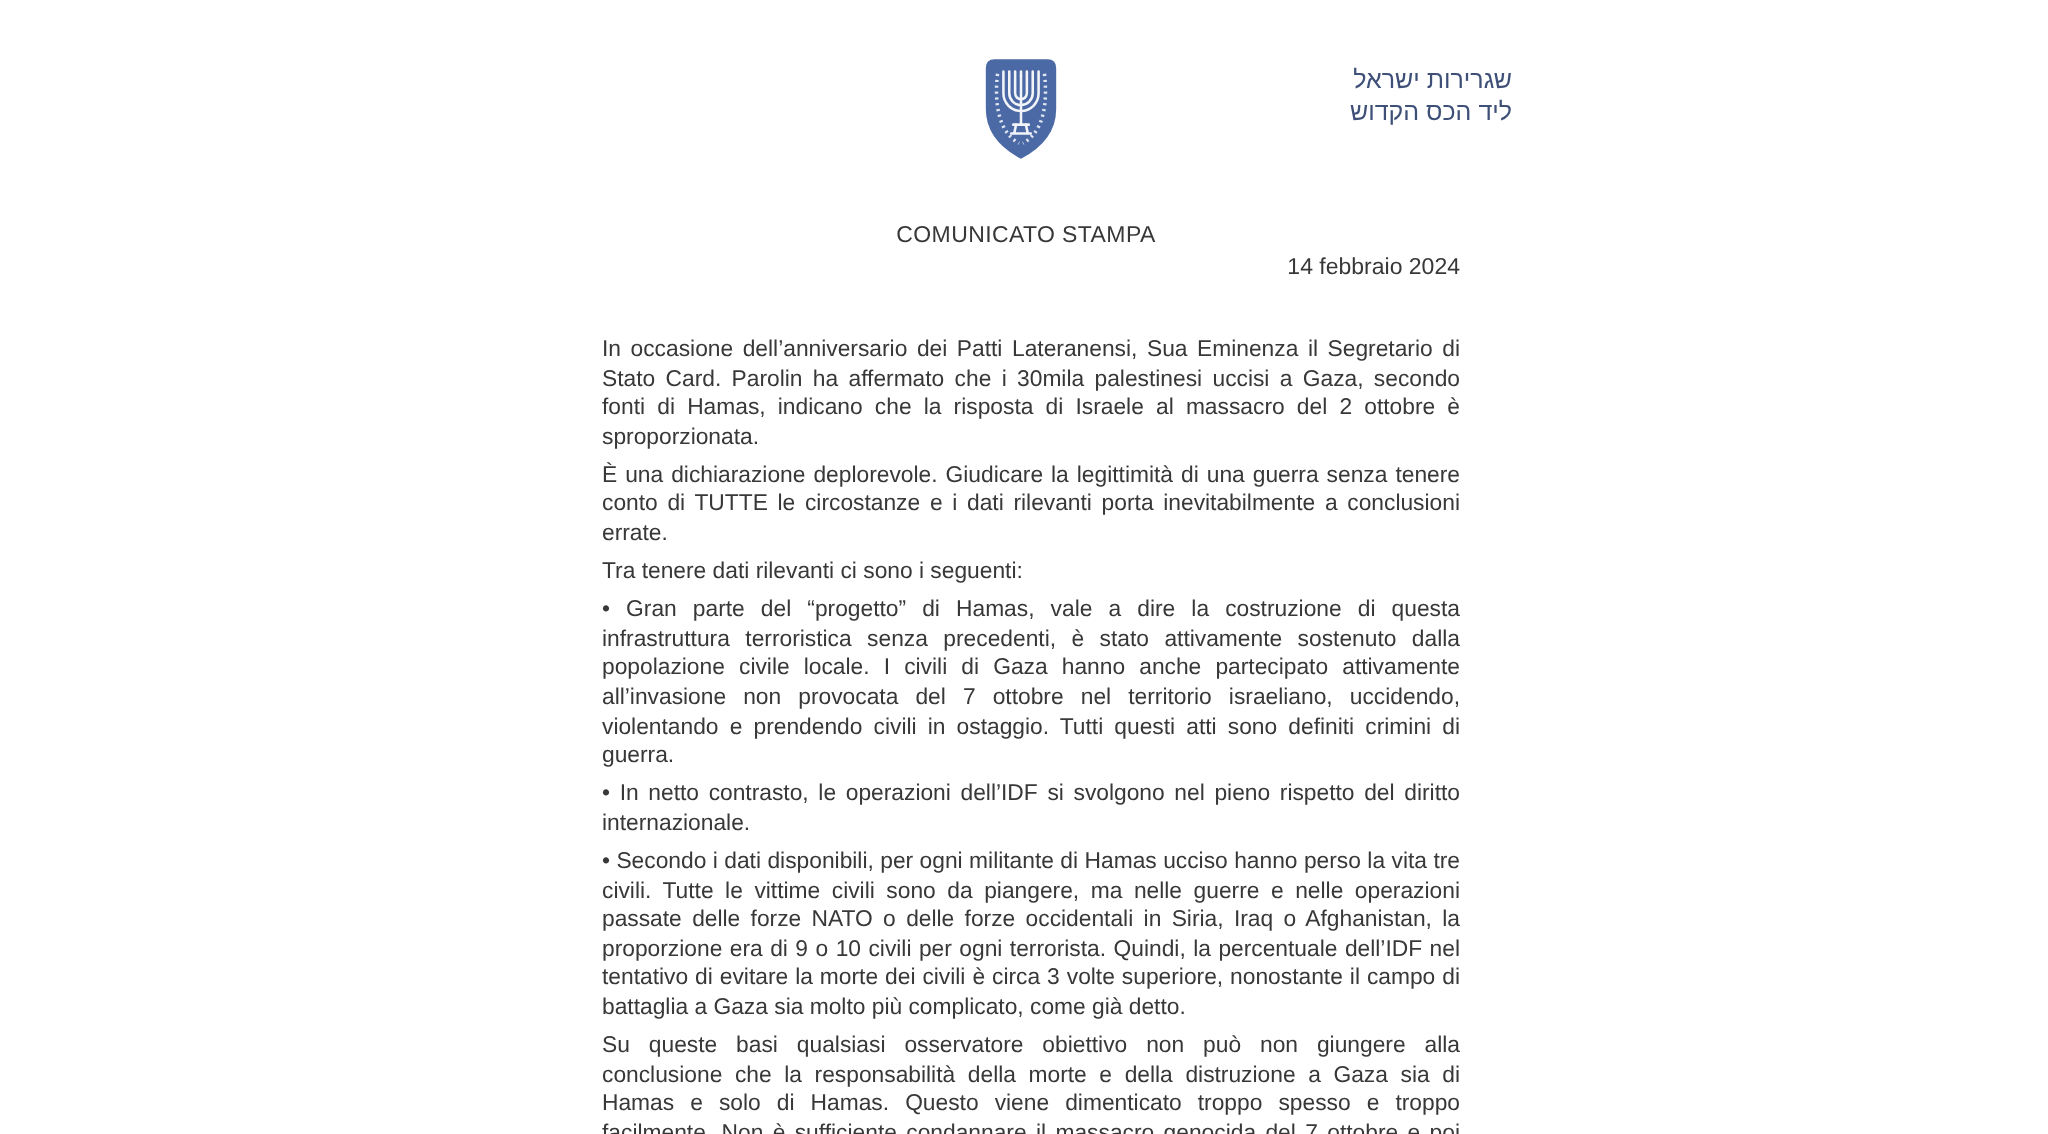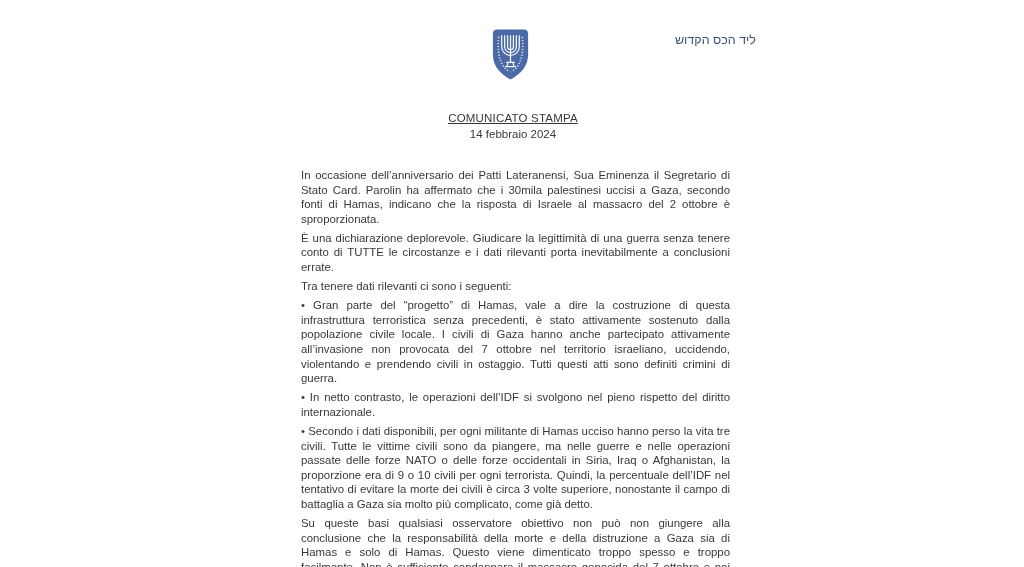--- a/index.html
+++ b/index.html
@@ -58,22 +58,22 @@
   .title-block {
     position: absolute;
     left: 296px;
     top: 111px;
     width: 434px;
     text-align: center;
     color: var(--body-color, #383838);
     font-size: 11.5px;
     line-height: 15px;
   }
-  .title-heading { text-decoration: underline; letter-spacing: 0.2px; }
-  .title-date { margin-top: 1px; }
+  .title-heading { letter-spacing: 0.2px; }
+  .title-date { margin-top: 1px; text-align: right; }
   .body-col {
     position: absolute;
     left: 301px;
     top: 168px;
     width: 429px;
     color: var(--body-color, #383838);
     font-size: 11.4px;
     line-height: 14.6px;
     text-align: justify;
   }
@@ -97,20 +97,21 @@
         <path d="M16 11.5 L16 20 A6 6 0 0 0 28 20 L28 11.5"></path>
         <path d="M19 11.5 L19 20 A3 3 0 0 0 25 20 L25 11.5"></path>
         <path d="M13 8.8 V11 M16 8.8 V11 M19 8.8 V11 M22 8.8 V11 M25 8.8 V11 M28 8.8 V11 M31 8.8 V11"></path>
         <line x1="18" y1="36" x2="26" y2="36"></line>
         <path d="M17 40.5 L27 40.5 M19.5 36 L18.5 40.5 M24.5 36 L25.5 40.5"></path>
       </g>
     </svg>
   </div>
 
   <div class="hebrew-block">
+    <div>שגרירות ישראל</div>
     <div>ליד הכס הקדוש</div>
   </div>
 
   <div class="title-block">
     <div class="title-heading">COMUNICATO STAMPA</div>
     <div class="title-date">14 febbraio 2024</div>
   </div>
 
   <div class="body-col">
       <p class="doc-par">In occasione dell’anniversario dei Patti Lateranensi, Sua Eminenza il Segretario di Stato Card. Parolin ha affermato che i 30mila palestinesi uccisi a Gaza, secondo fonti di Hamas, indicano che la risposta di Israele al massacro del 2 ottobre è sproporzionata.</p>

